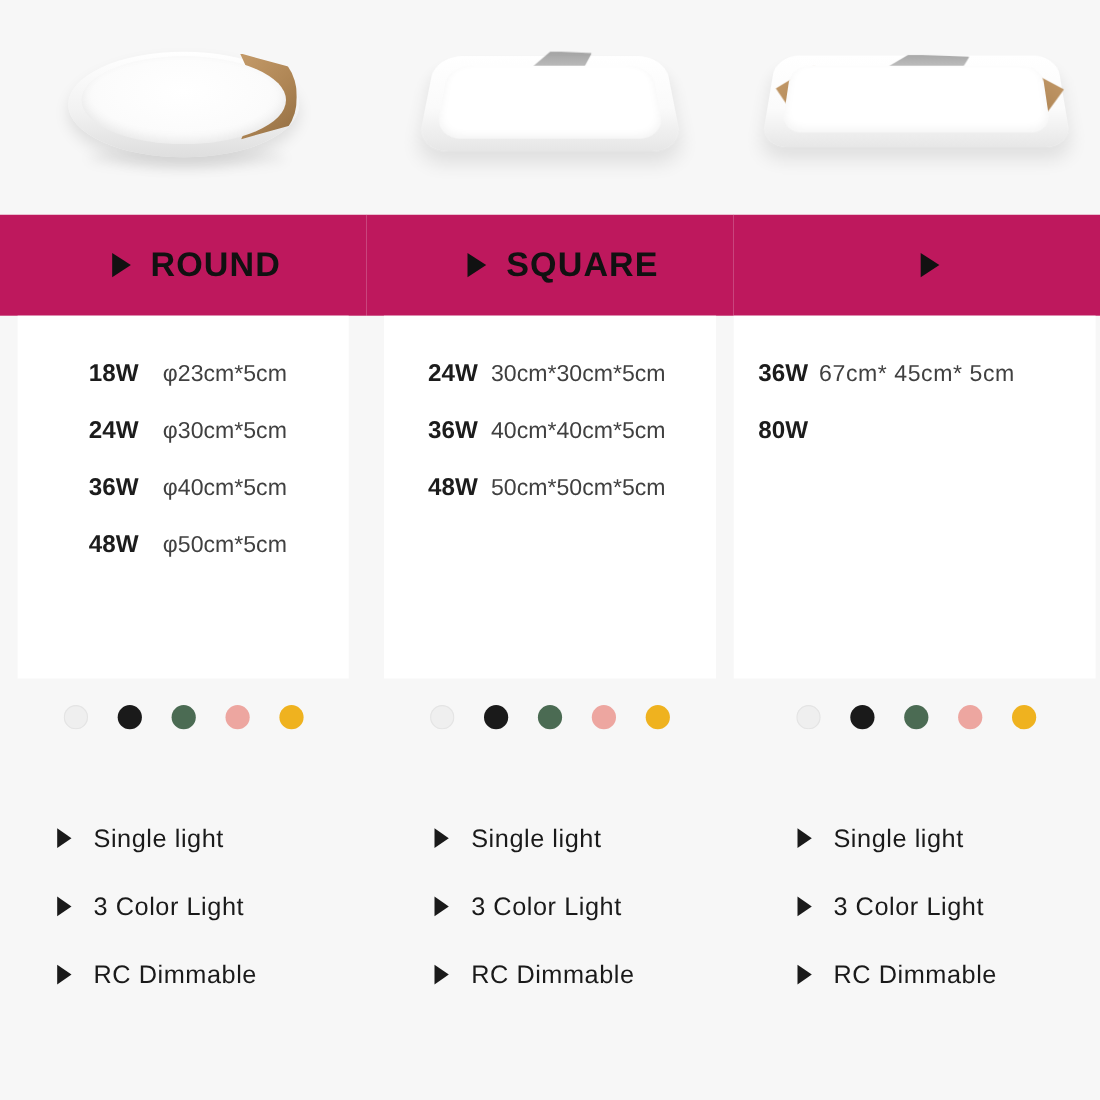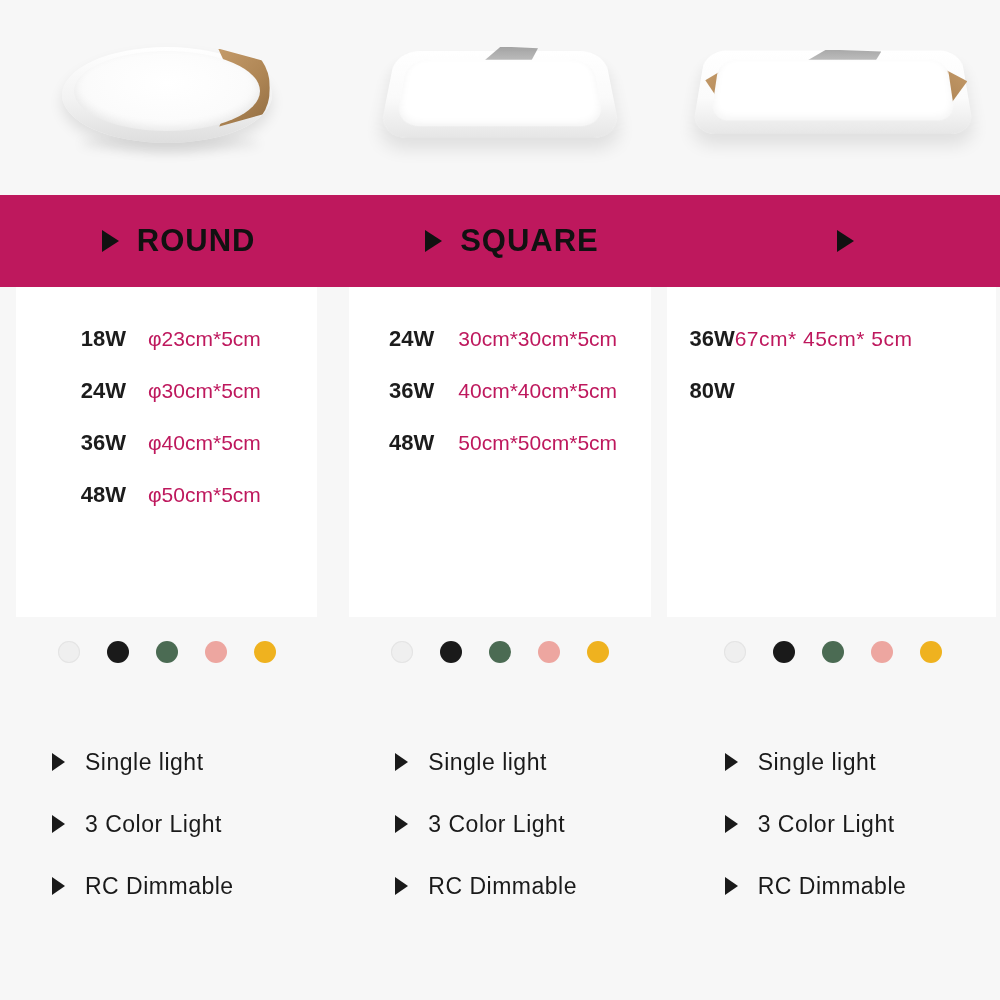--- a/index.html
+++ b/index.html
@@ -228,31 +228,31 @@
   }
   .spec-row .watt {
     font-size: 22px;
     font-weight: bold;
     color: #1c1c1c;
     text-align: right;
     white-space: nowrap;
   }
   .spec-row .dim {
     font-size: 21px;
-    color: #be185d;
+    color: #404040;
     white-space: nowrap;
   }
   
   .col-round .spec-row .watt { width: 110px; }
   .col-round .spec-row .dim { margin-left: 22px; }
   .col-square .spec-row .watt { width: 85px; }
-  .col-square .spec-row .dim { margin-left: 24px; }
+  .col-square .spec-row .dim { margin-left: 12px; }
   .col-rect .spec-panel { padding-top: 26px; }
   .col-rect .spec-row .watt { width: 68px; }
-  .col-rect .spec-row .dim { letter-spacing: .5px; }
+  .col-rect .spec-row .dim { margin-left: 10px; letter-spacing: .5px; }
 
   
   .colors {
     display: flex;
     align-items: center;
     justify-content: center;
     gap: 27px;
     height: 70px;
     background: #f7f7f7;
   }

